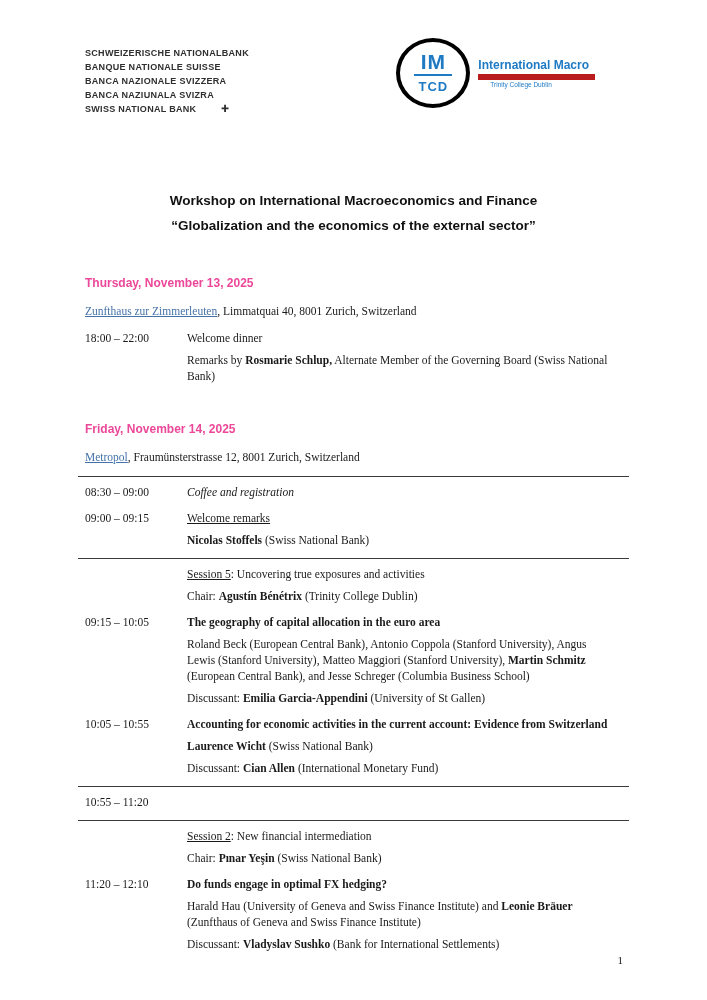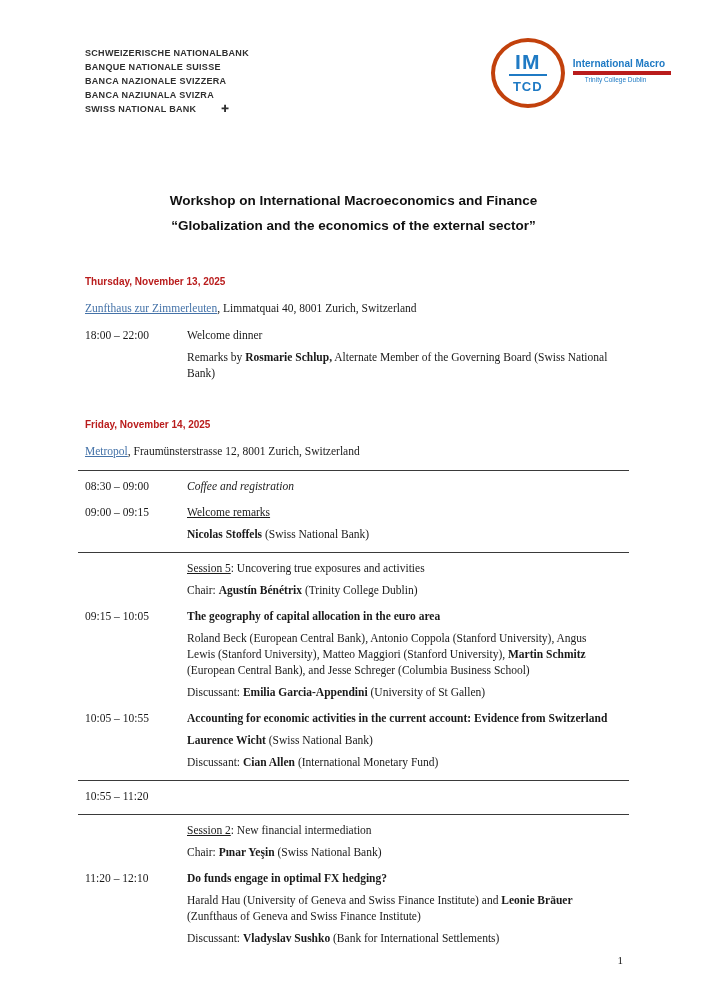--- a/index.html
+++ b/index.html
@@ -12,60 +12,60 @@
     overflow:hidden;
     color:#1a1a1a;
     font-family:"Liberation Serif","DejaVu Serif",serif;
   }
 
   
   .doc-header{
     display:flex;
     justify-content:space-between;
     align-items:flex-start;
-    padding:46px 36px 0 85px;
+    padding:46px 112px 0 85px;
   }
   .snb-logo{
     font-family:"Liberation Sans","DejaVu Sans",sans-serif;
     font-weight:bold;
     font-size:9.5px;
     line-height:14px;
     letter-spacing:.3px;
     color:#2f2f2f;
     transform:scaleX(.95);
     transform-origin:left top;
     white-space:nowrap;
   }
   .snb-last-line{display:flex;align-items:center;}
   .snb-cross{margin-left:26px;font-size:10px;line-height:10px;color:#2f2f2f;}
 
   .imtcd{display:flex;align-items:flex-start;gap:8px;margin-top:-8px;}
   .imtcd-circle{
     width:66px;height:62px;
-    border:4px solid #c2410c;
+    border:4px solid #000000;
     border-radius:50%;
     display:flex;flex-direction:column;align-items:center;justify-content:center;
     color:#1F7AC4;
     font-family:"Liberation Sans","DejaVu Sans",sans-serif;
     font-weight:bold;
     flex:0 0 auto;
     text-align:center;
   }
   .imtcd-im{font-size:21px;line-height:21px;letter-spacing:1px;}
   .imtcd-divider{width:38px;height:2px;background:#1F7AC4;margin:2px 0;}
   .imtcd-tcd{font-size:13px;line-height:17px;letter-spacing:1px;}
   .imtcd-labels{
     margin-top:20px;
     font-family:"Liberation Sans","DejaVu Sans",sans-serif;
     color:#1F7AC4;
     min-width:86px;
   }
   .imtcd-main{
-    font-size:10px;font-weight:bold;
-    border-bottom:4px solid #b91c1c;
+    font-size:12px;font-weight:bold;
+    border-bottom:6px solid #b91c1c;
     padding:0 6px 2px 0;
     white-space:nowrap;
   }
   .imtcd-sub{font-size:6.5px;margin-top:1px;margin-left:12px;white-space:nowrap;}
 
   
   .title-block{
     text-align:center;
     margin-top:72px;
     font-family:"Liberation Sans","DejaVu Sans",sans-serif;
@@ -73,21 +73,21 @@
     font-size:13.5px;
     line-height:25px;
     color:#111;
   }
 
   
   .content{padding:0 82px 0 85px;}
   .day-section{margin-top:38px;}
   .day-heading{
     font-family:"Liberation Sans","DejaVu Sans",sans-serif;
-    font-size:10px;font-weight:bold;color:#b91c1c;
+    font-size:12px;font-weight:bold;color:#ec4899;
     margin:0 0 13px 0;
   }
   .venue{font-size:11.5px;line-height:16px;margin:0 0 11px 0;}
 
   .schedule{}
   .rule{border-top:1px solid #3a3a3a;margin:0 -4px 7px -7px;}
   .sched-row{display:flex;margin:0 12px 10px 0;}
   .time-col{flex:0 0 102px;width:102px;font-size:11.5px;line-height:16px;}
   .content-col{flex:1;font-size:11.5px;}
   .content-col p{margin:0 0 6px 0;line-height:16px;}

